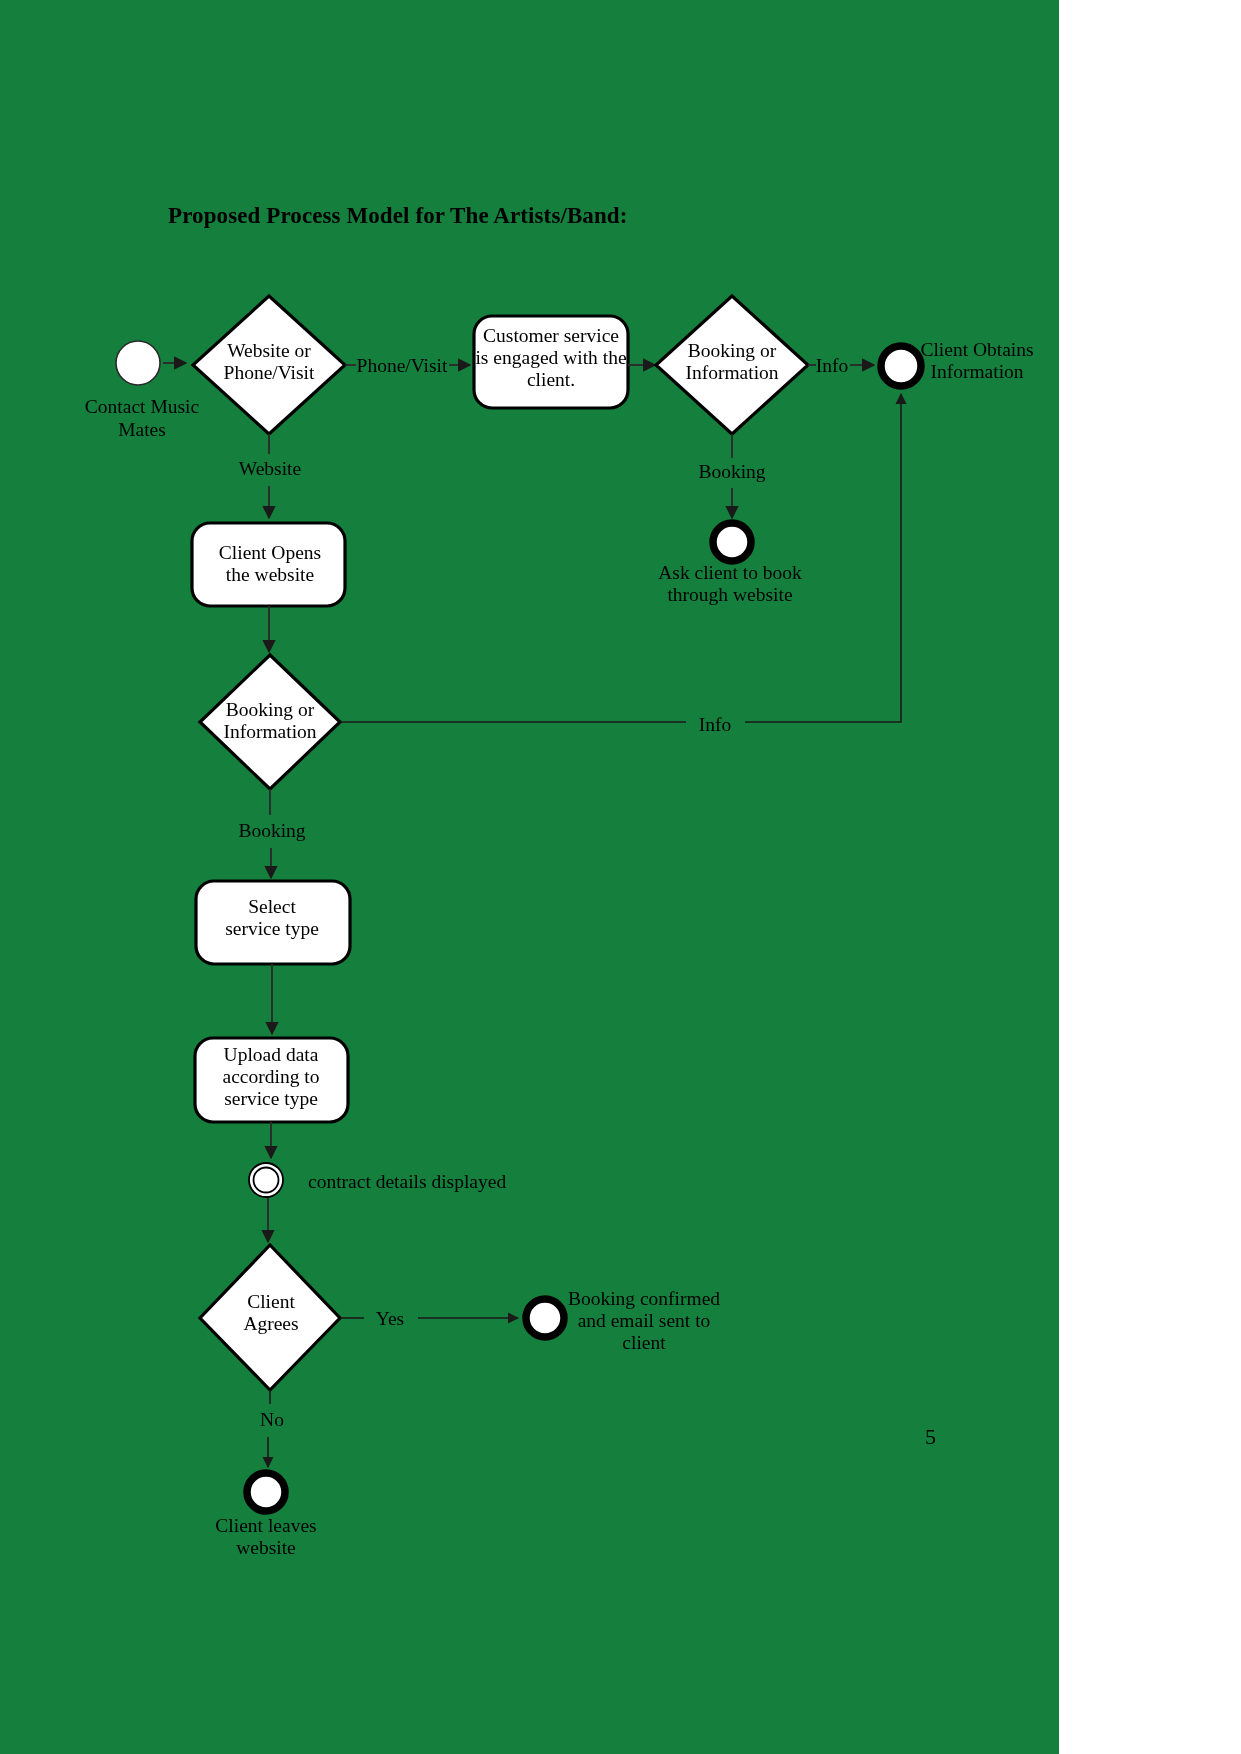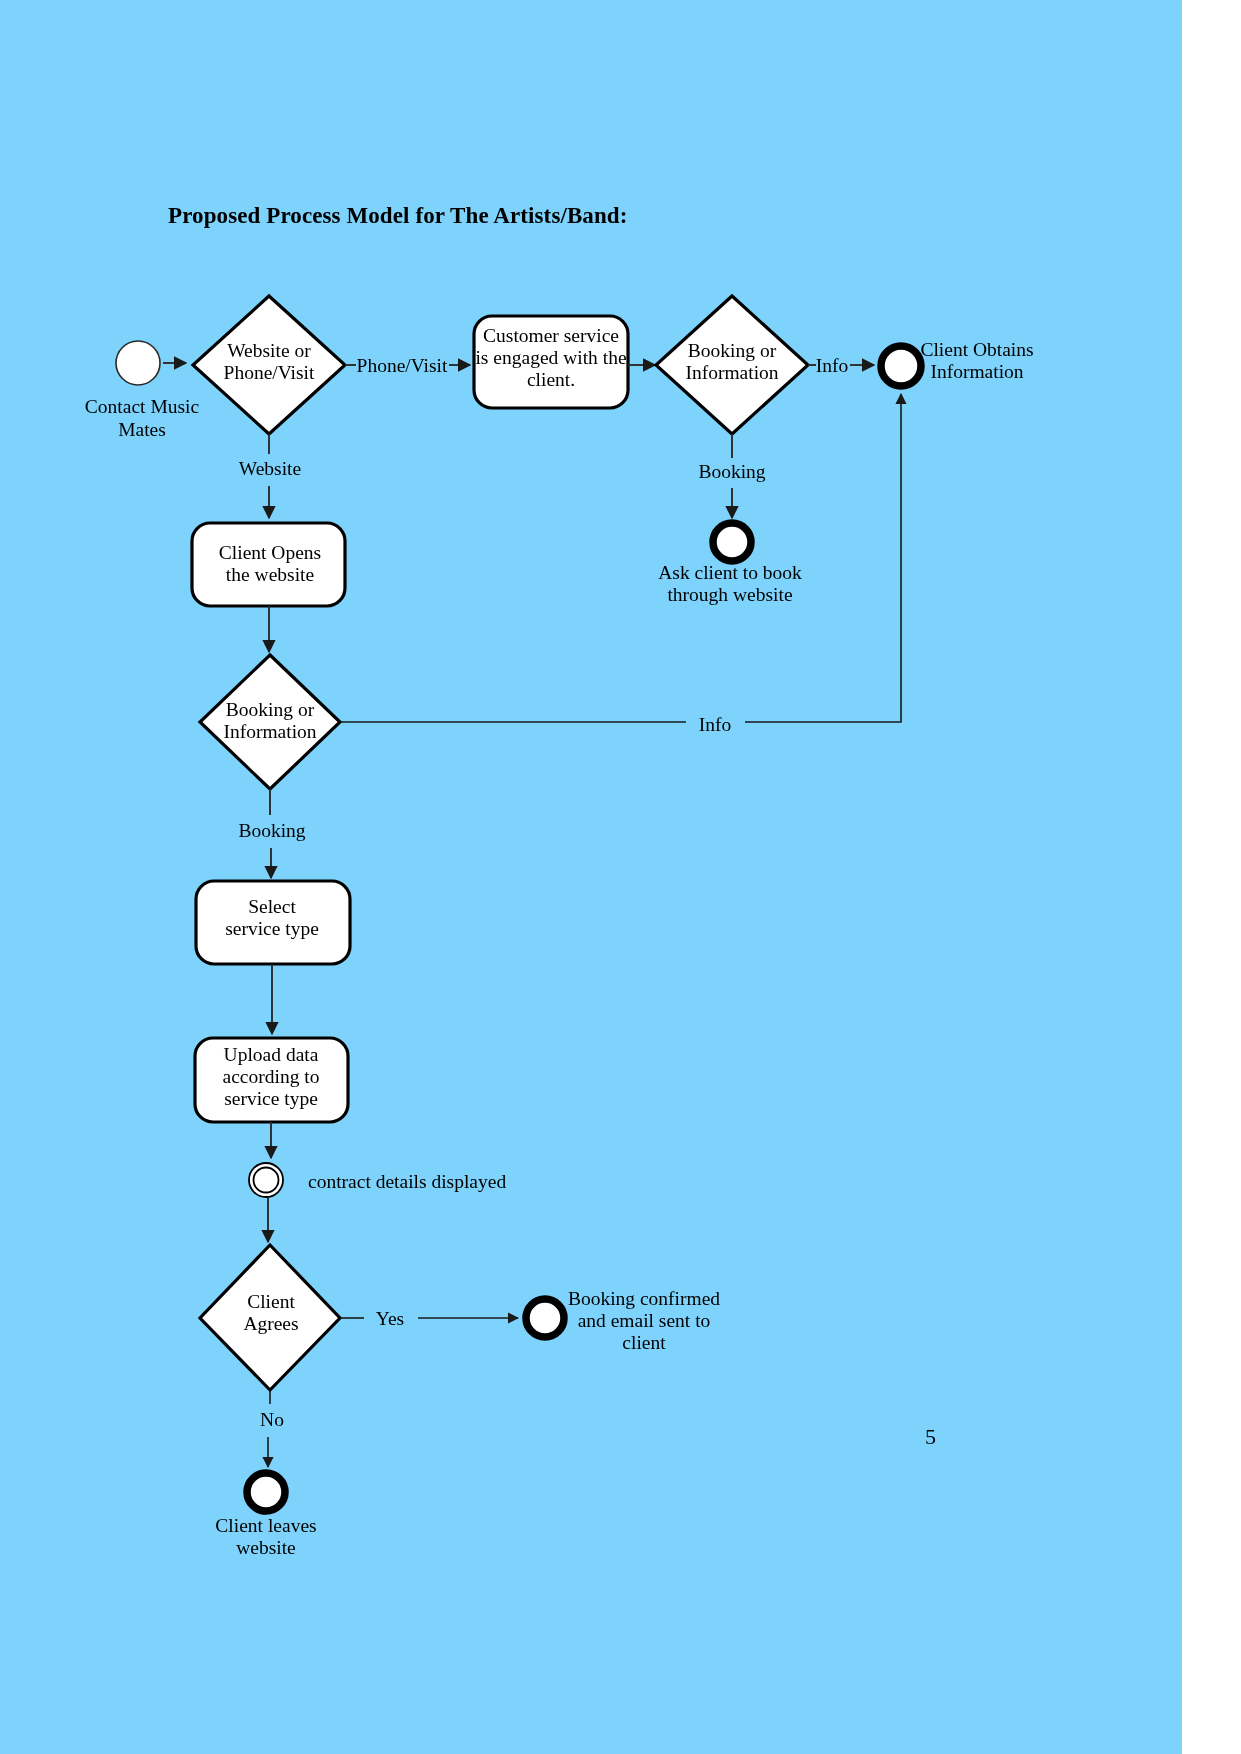--- a/index.html
+++ b/index.html
@@ -11,23 +11,23 @@
     width: 1241px;
     height: 1754px;
     position: relative;
     font-family: "Liberation Serif", "DejaVu Serif", serif;
     color: #000000;
     overflow: hidden;
   }
   .page {
     position: absolute;
     left: 0; top: 0;
-    width: 1182px;
+    width: 1059px;
     height: 1754px;
-    background: #7dd3fc;
+    background: #15803d;
   }
   .doc-title {
     position: absolute;
     left: 168px;
     top: 203px;
     font-size: 23px;
     font-weight: bold;
     letter-spacing: 0.1px;
     white-space: nowrap;
   }

